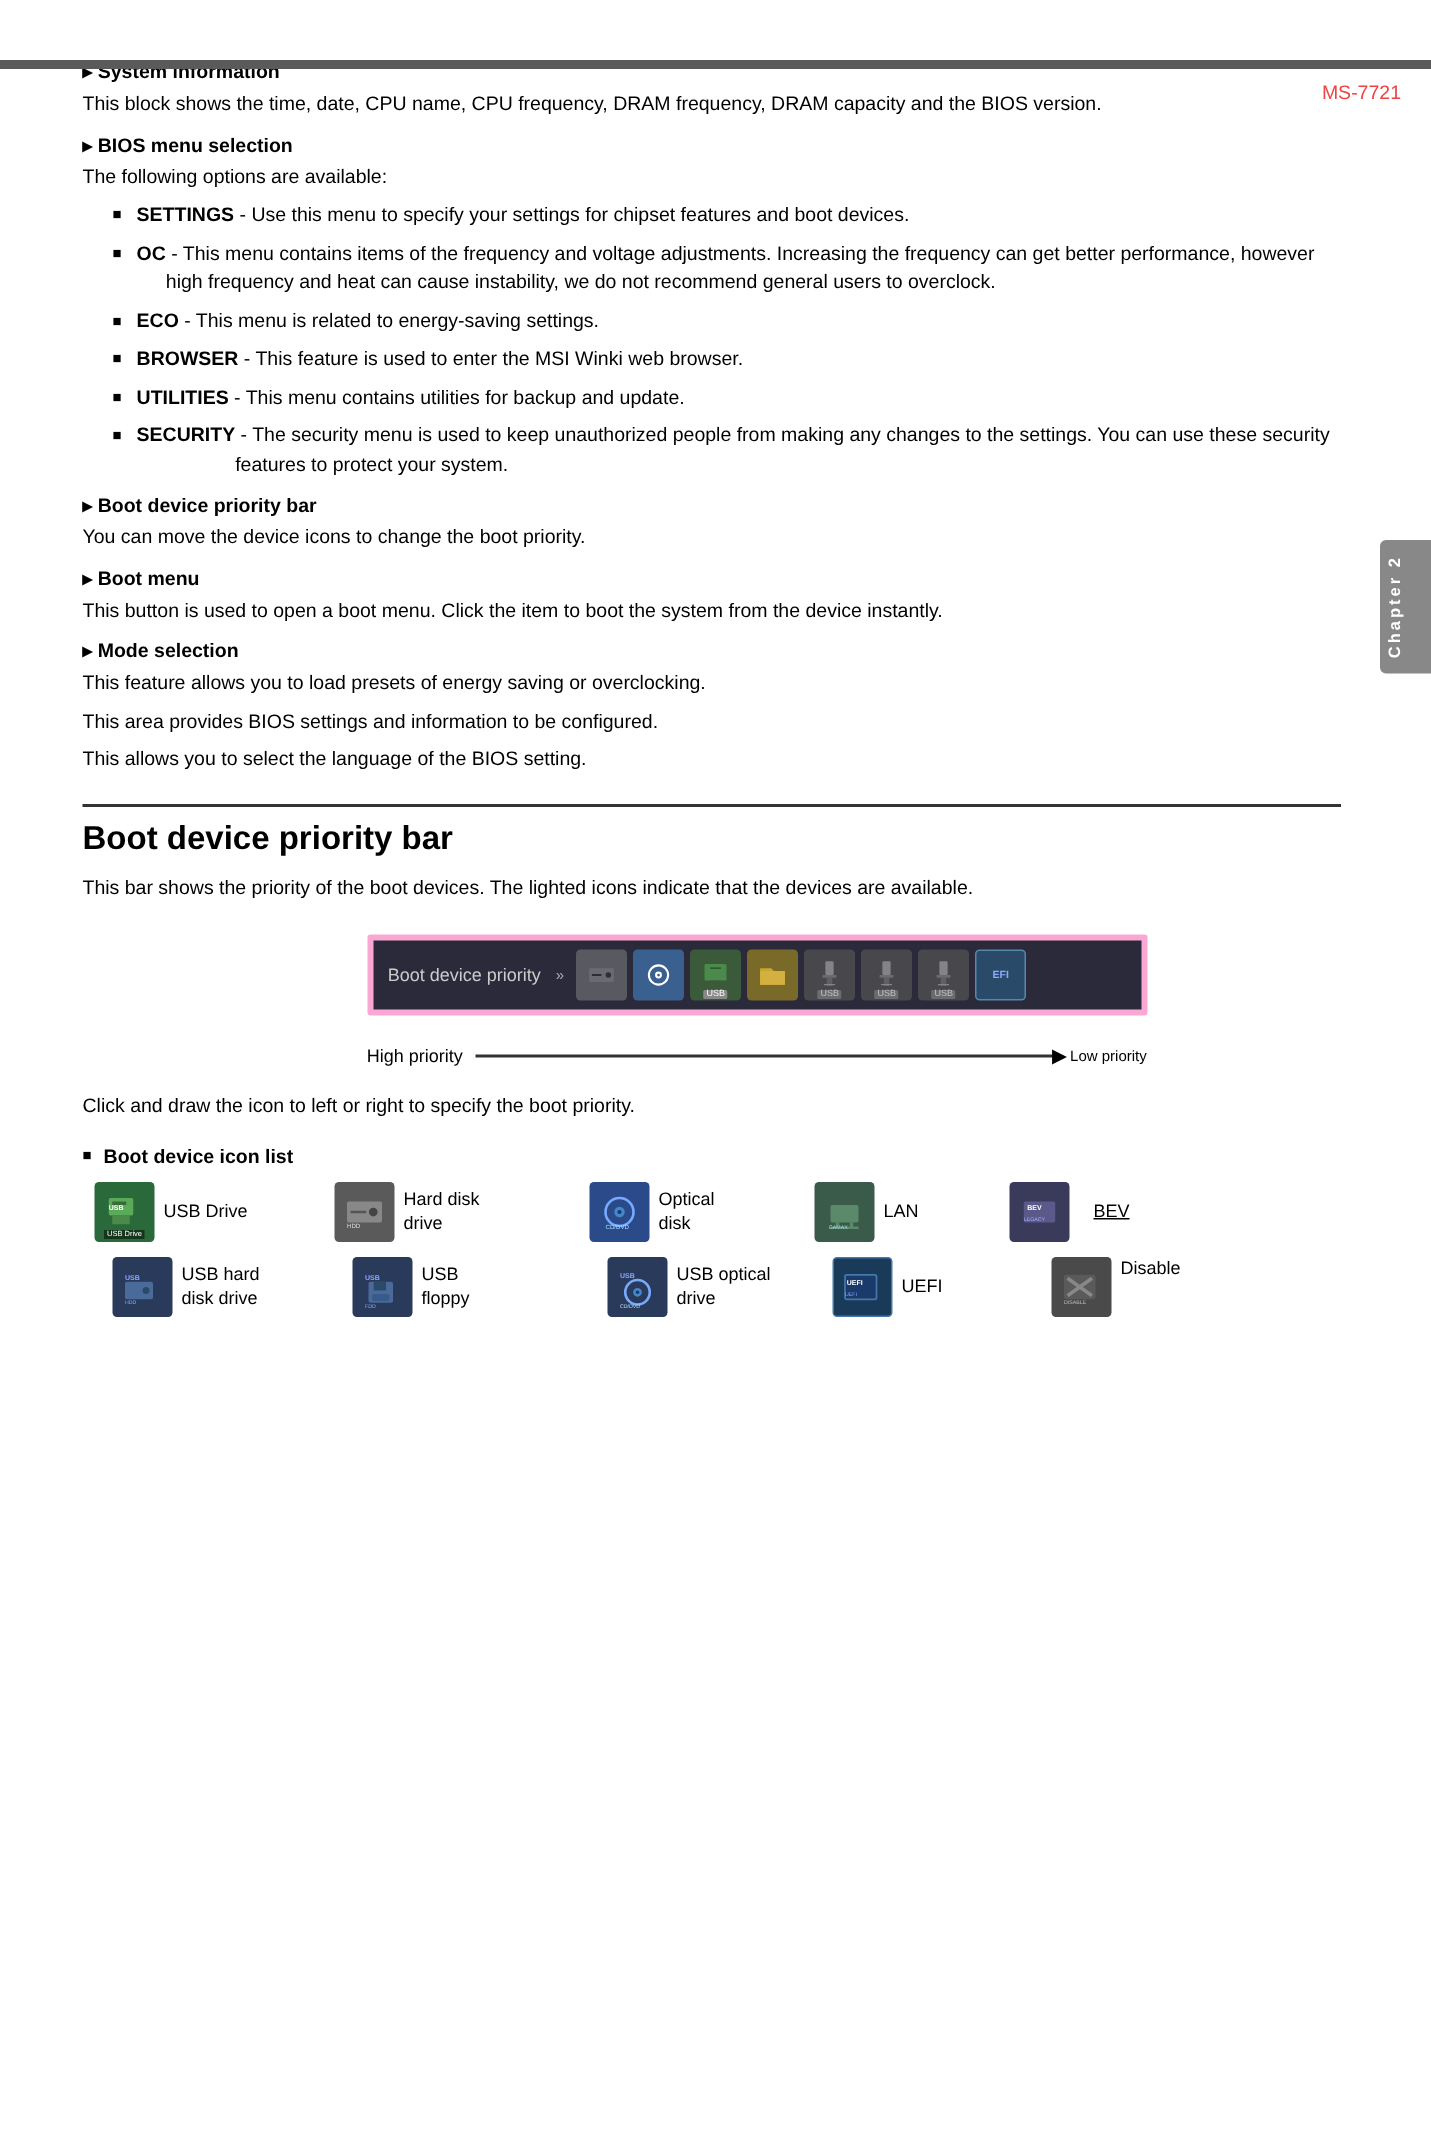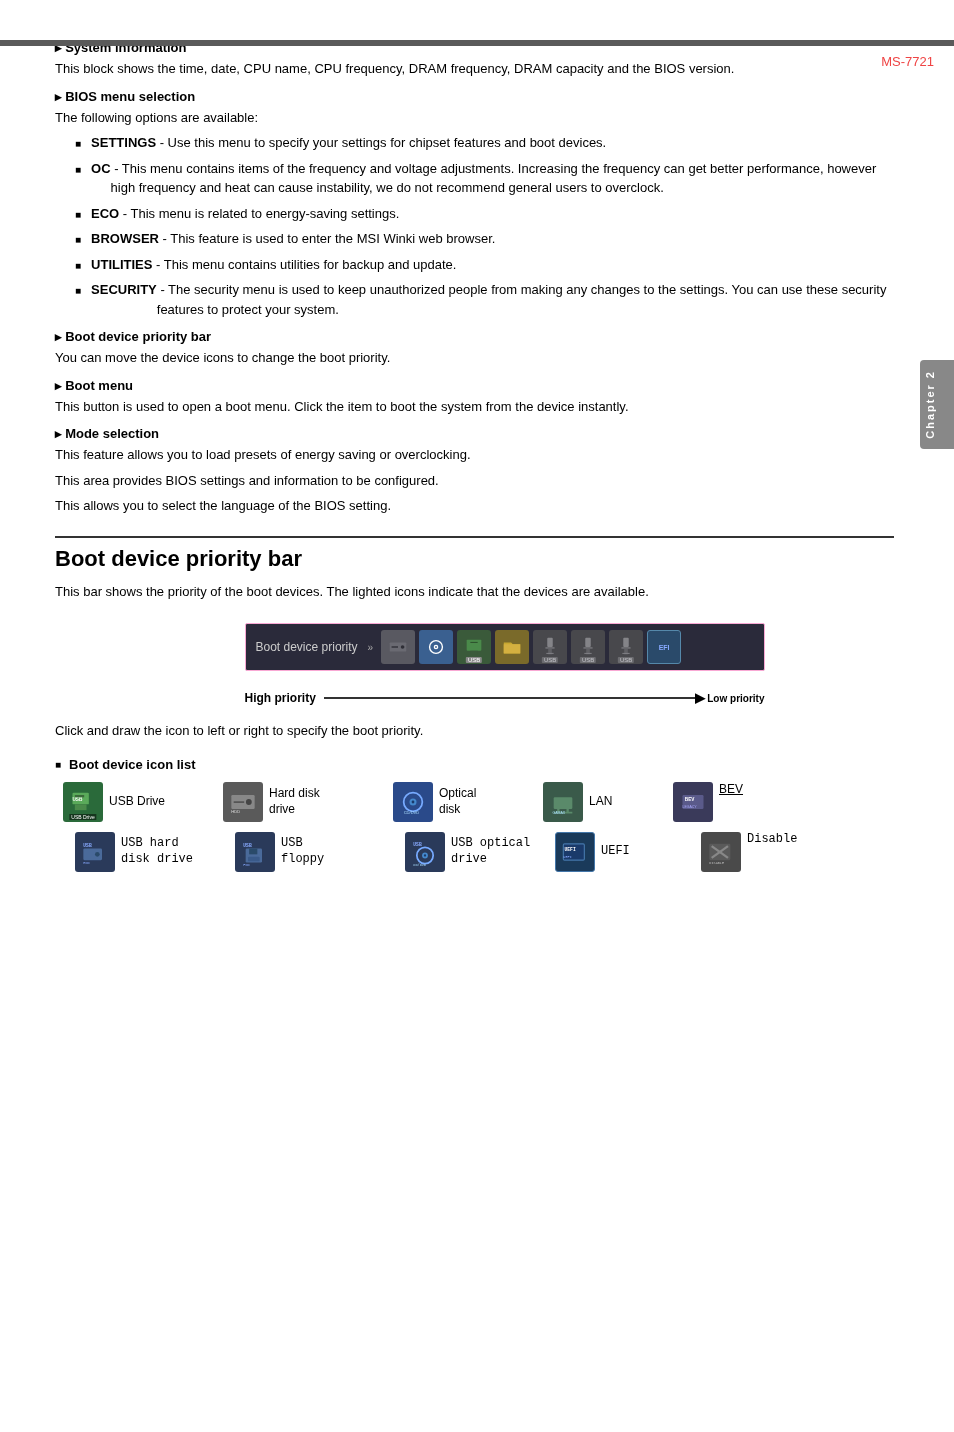--- a/index.html
+++ b/index.html
@@ -118,21 +118,21 @@
 
     .section-title-large {
       font-size: 22px;
       font-weight: bold;
       color: #000;
       margin-bottom: 10px;
     }
 
     
     .boot-priority-box {
-      border: 1px solid #f9a8d4;
+      border: 4px solid #f9a8d4;
       background: #2a2a3a;
       display: flex;
       align-items: center;
       padding: 6px 10px;
       margin: 16px auto;
       width: 520px;
       border-radius: 2px;
     }
 
     .boot-priority-label {
@@ -196,21 +196,20 @@
     }
 
     
     .priority-arrow-row {
       display: flex;
       align-items: center;
       justify-content: center;
       margin: 4px auto 16px auto;
       width: 520px;
       font-size: 12px;
-      font-weight: bold;
     }
 
     .device-icon-img {
       width: 40px;
       height: 40px;
       border-radius: 3px;
       display: flex;
       align-items: center;
       justify-content: center;
       flex-shrink: 0;
@@ -445,33 +444,33 @@
               <rect x="4" y="8" width="16" height="10" rx="1" fill="#5a8a6a"></rect>
               <line x1="8" y1="18" x2="8" y2="21" stroke="#5a8a6a" stroke-width="2"></line>
               <line x1="16" y1="18" x2="16" y2="21" stroke="#5a8a6a" stroke-width="2"></line>
               <line x1="4" y1="21" x2="20" y2="21" stroke="#5a8a6a" stroke-width="1.5"></line>
               <text x="3" y="22" font-size="3" fill="#adf">GAMAX</text>
             </svg>
           </div>
           <span class="device-label">LAN</span>
         </div>
 
-        <div style="display: flex; align-items: flex-start; gap: 6px; width: 120px; text-decoration: underline;">
+        <div style="display: flex; align-items: center; gap: 16px; width: 120px; text-decoration: underline;">
           <div class="device-icon-img" style="background:#3a3a5a;">
             <svg viewBox="0 0 24 24" width="28" height="28">
               <rect x="3" y="6" width="18" height="12" rx="1" fill="#5a5a8a"></rect>
               <text x="5" y="11" font-size="4" fill="#fff" font-weight="bold">BEV</text>
               <text x="3" y="17" font-size="3" fill="#aaf">LEGACY</text>
             </svg>
           </div>
           <span class="device-label">BEV</span>
         </div>
       </div>
 
-      <div style="display: flex; gap: 0; margin-left: 20px; margin-top: 10px; font-family: Liberation Mono, monospace;">
+      <div style="display: flex; gap: 0; margin-left: 20px; margin-top: 10px;">
 
         <div style="display: flex; align-items: center; gap: 6px; width: 160px;">
           <div class="device-icon-img" style="background:#2a3a5a;">
             <svg viewBox="0 0 24 24" width="28" height="28">
               <text x="2" y="8" font-size="4" fill="#8af" font-weight="bold">USB</text>
               <rect x="2" y="9" width="16" height="10" rx="1" fill="#4a6a9a"></rect>
               <circle cx="14" cy="14" r="2" fill="#2a4a6a"></circle>
               <text x="2" y="22" font-size="3" fill="#8af">HDD</text>
             </svg>
           </div>

